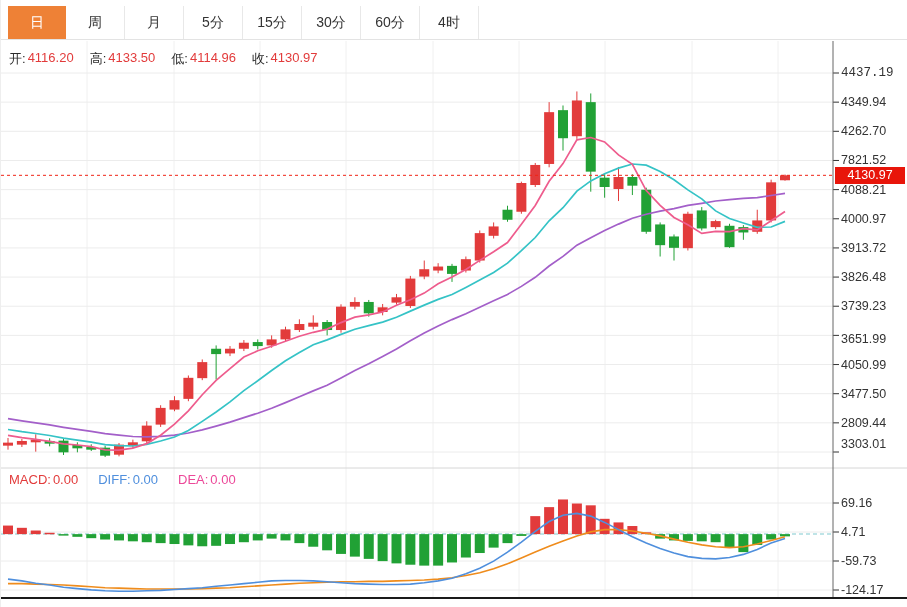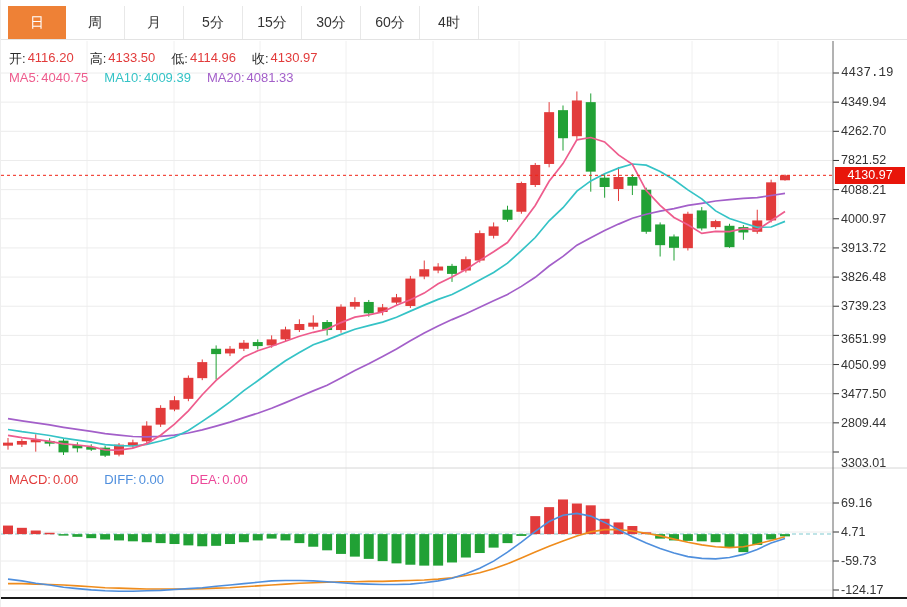--- a/index.html
+++ b/index.html
@@ -10,21 +10,21 @@
   
   #tabbar{position:absolute;left:0;top:6px;width:907px;height:34px;
           border-bottom:1px solid #e3e3e3;display:flex;align-items:stretch;padding-left:7px;box-sizing:border-box;}
   .tab{width:58px;line-height:33px;text-align:center;font-size:14px;color:#333;
        border-right:1px solid #e8e8e8;cursor:pointer;background:#fff;}
   .tab.active{background:#ee8136;color:#fff;border-right:none;}
   
   .legend{position:absolute;display:flex;gap:16px;font-size:13px;white-space:nowrap;}
   #ohlc-legend{left:8px;top:50px;}
   #ma-legend{left:8px;top:70px;}
-  #macd-legend{left:8px;top:472px;gap:26px;}
+  #macd-legend{left:8px;top:472px;gap:20px;}
   .lg-label{color:#2b2b2b;}
   .lg-red{color:#e23b3b;}
   .pair{display:flex;gap:2px;}
   
   .ylab{position:absolute;left:840px;font-size:12.5px;color:#333;line-height:16px;}
   #price-badge{position:absolute;left:834px;width:70px;height:17px;background:#e8150a;
                color:#fff;font-size:12.5px;line-height:17px;text-align:center;}
   #bottom-line{position:absolute;left:0;top:597px;width:907px;height:2px;background:#1a1a1a;}
 </style>
 </head>
@@ -283,34 +283,20 @@
     <span class="pair">
         <span class="lg-label">低:</span>
         <span class="lg-red">4114.96</span>
       </span>
     <span class="pair">
         <span class="lg-label">收:</span>
         <span class="lg-red">4130.97</span>
       </span>
   </div>
 
-  <div class="legend" id="ma-legend">
-    <span class="pair" style="color:#ee5c8d;">
-        <span>MA5:</span>
-        <span>4040.75</span>
-      </span>
-    <span class="pair" style="color:#35c3c6;">
-        <span>MA10:</span>
-        <span>4009.39</span>
-      </span>
-    <span class="pair" style="color:#a35fc9;">
-        <span>MA20:</span>
-        <span>4081.33</span>
-      </span>
-  </div>
 
   <div class="legend" id="macd-legend">
     <span class="pair" style="color:#e23b3b;">
         <span>MACD:</span>
         <span>0.00</span>
       </span>
     <span class="pair" style="color:#4f8fdd;">
         <span>DIFF:</span>
         <span>0.00</span>
       </span>
@@ -327,21 +313,21 @@
       <div class="ylab" style="top: 152.462px;">7821.52</div>
       <div class="ylab" style="top: 181.616px;">4088.21</div>
       <div class="ylab" style="top: 210.77px;">4000.97</div>
       <div class="ylab" style="top: 239.924px;">3913.72</div>
       <div class="ylab" style="top: 269.078px;">3826.48</div>
       <div class="ylab" style="top: 298.232px; text-align: right;">3739.23</div>
       <div class="ylab" style="top: 331px;">3651.99</div>
       <div class="ylab" style="top: 356.54px;">4050.99</div>
       <div class="ylab" style="top: 385.694px;">3477.50</div>
       <div class="ylab" style="top: 414.848px;">2809.44</div>
-      <div class="ylab" style="top: 455px;">3303.01</div>
+      <div class="ylab" style="top: 436px;">3303.01</div>
     </div>
   <div id="macd-labels">
       <div class="ylab" style="top: 495px;">69.16</div>
       <div class="ylab" style="top: 524px;">4.71</div>
       <div class="ylab" style="top: 553px;">-59.73</div>
       <div class="ylab" style="top: 582px;">-124.17</div>
     </div>
 
   <div id="price-badge" style="top: 166.828px;">4130.97</div>
   <div id="bottom-line"></div>

